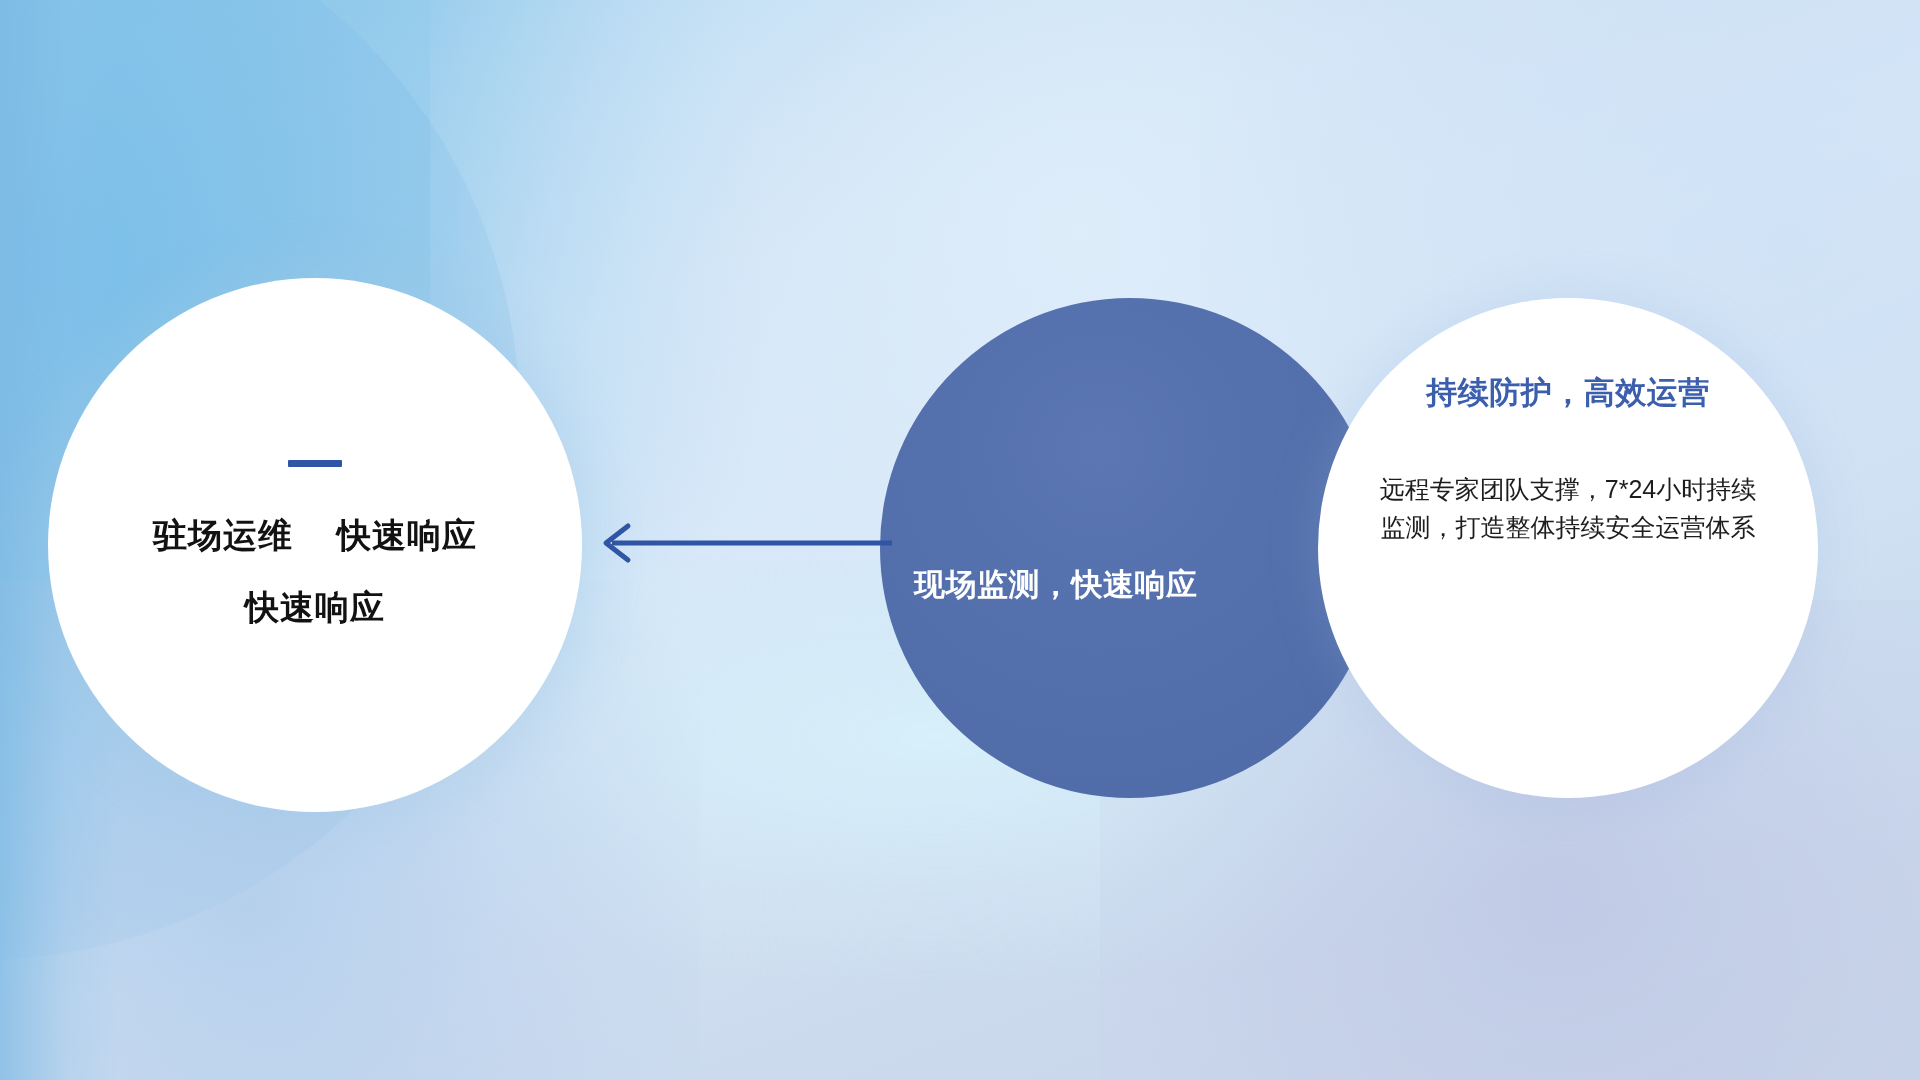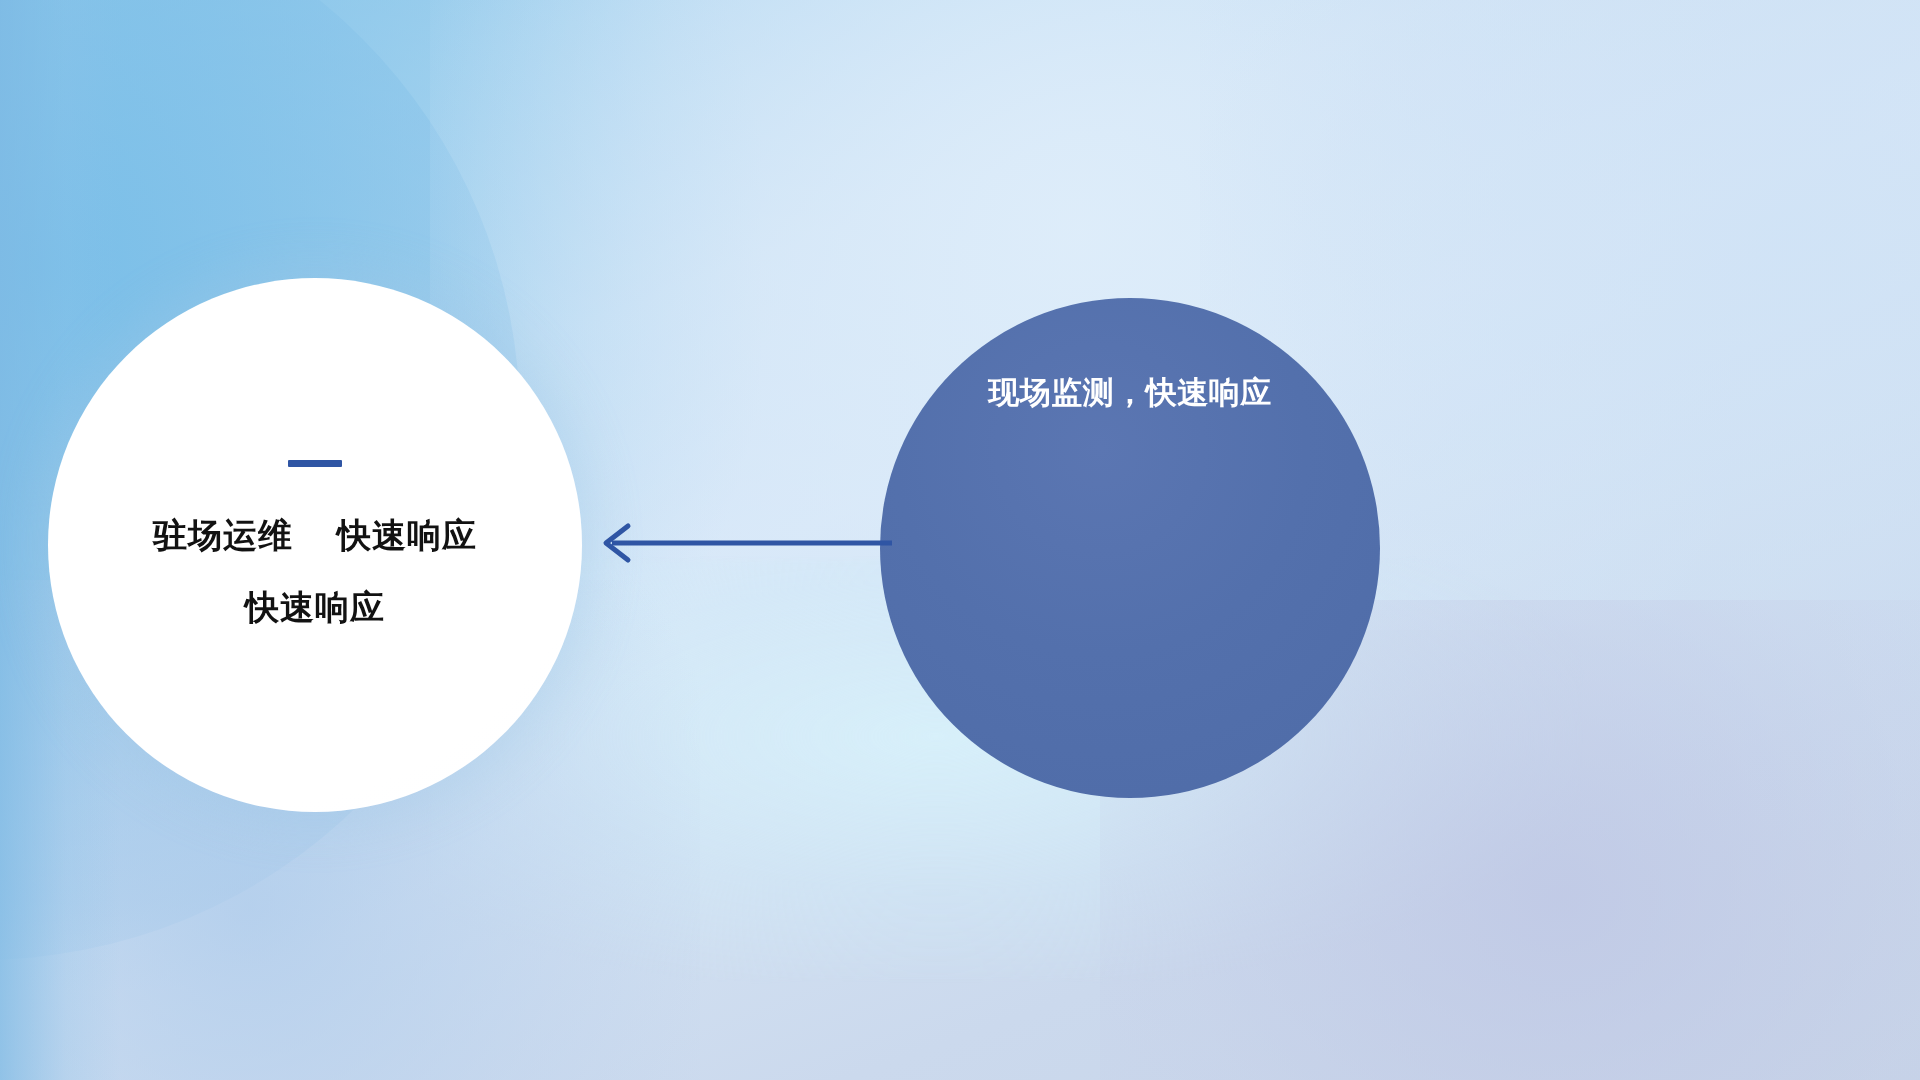--- a/index.html
+++ b/index.html
@@ -88,21 +88,21 @@
   .left-row.single { justify-content:center; }
 
   
   #circle-blue {
     left:880px; top:298px; width:500px; height:500px;
     background:radial-gradient(circle at 44% 30%, #5b76b2 0%, #5370ac 46%, #4e6ba7 100%);
     z-index:3;
   }
   #circle-blue .inner {
     position:absolute; inset:0;
-    display:flex; flex-direction:column; align-items:center;
+    display:flex; flex-direction:row; align-items:center;
     padding:74px 34px 0 34px;
   }
   .blue-title {
     font-size:31px; font-weight:bold; color:#ffffff;
     white-space:nowrap; letter-spacing:.5px;
     text-align:center;
   }
   .blue-body {
     margin-top:56px;
     font-size:25px; line-height:1.52; color:#f4f7fd;
@@ -175,14 +175,20 @@
       <polyline points="42,14 20,31 42,48" fill="none" stroke="#2f55a4" stroke-width="5" stroke-linecap="round" stroke-linejoin="round"></polyline>
     </svg>
   </div>
 
   <div class="circle" id="circle-blue">
     <div class="inner">
       <div class="blue-title">现场监测，快速响应</div>
     </div>
   </div>
 
+  <div class="circle" id="circle-right">
+    <div class="inner">
+      <div class="right-title">持续防护，高效运营</div>
+      <div class="right-body">远程专家团队支撑，7*24小时持续监测，打造整体持续安全运营体系</div>
+    </div>
+  </div>
 
 </div>
 
 </body></html>

